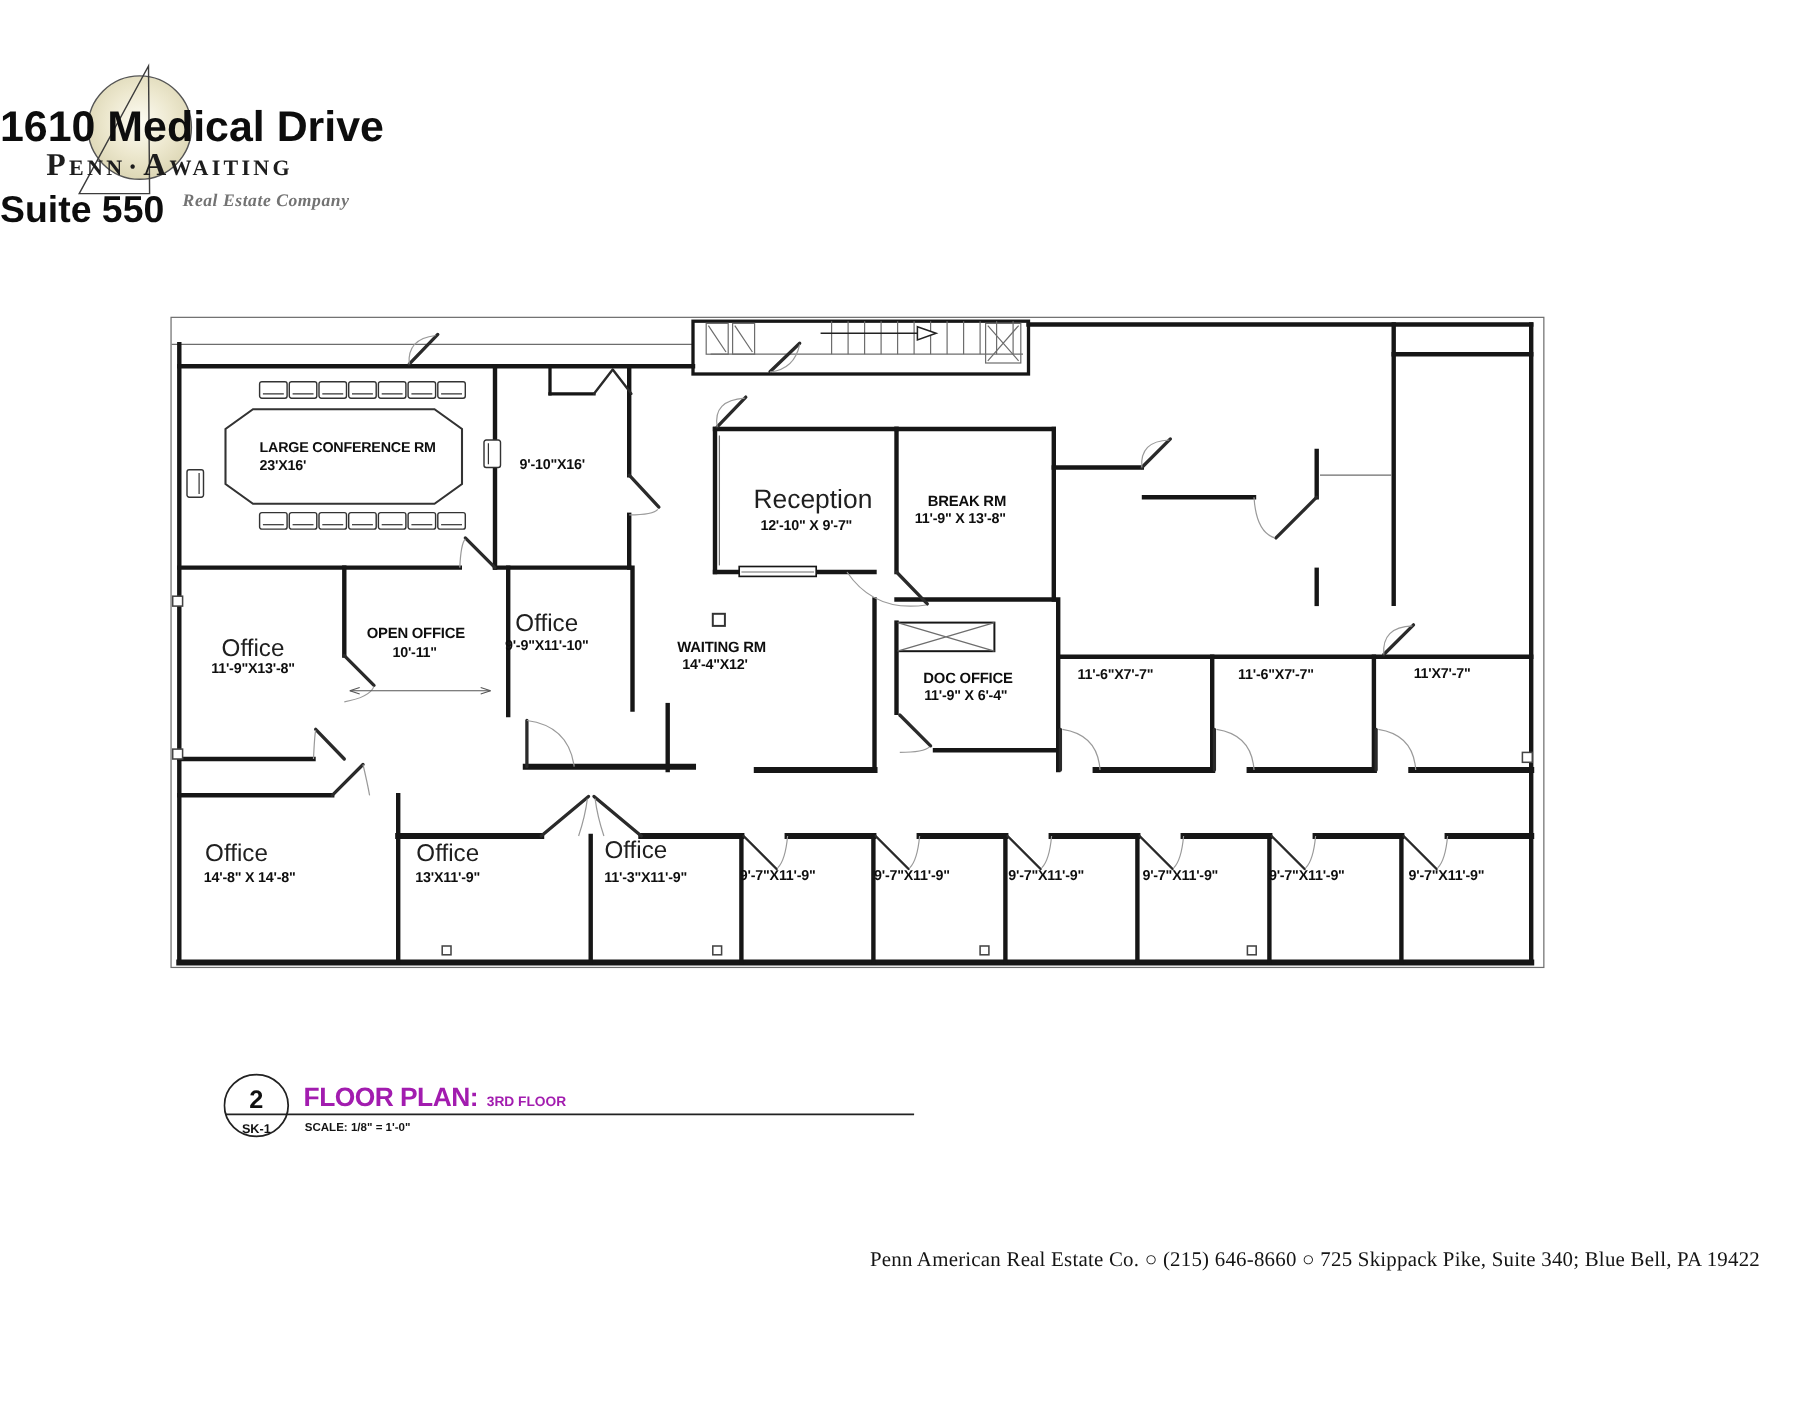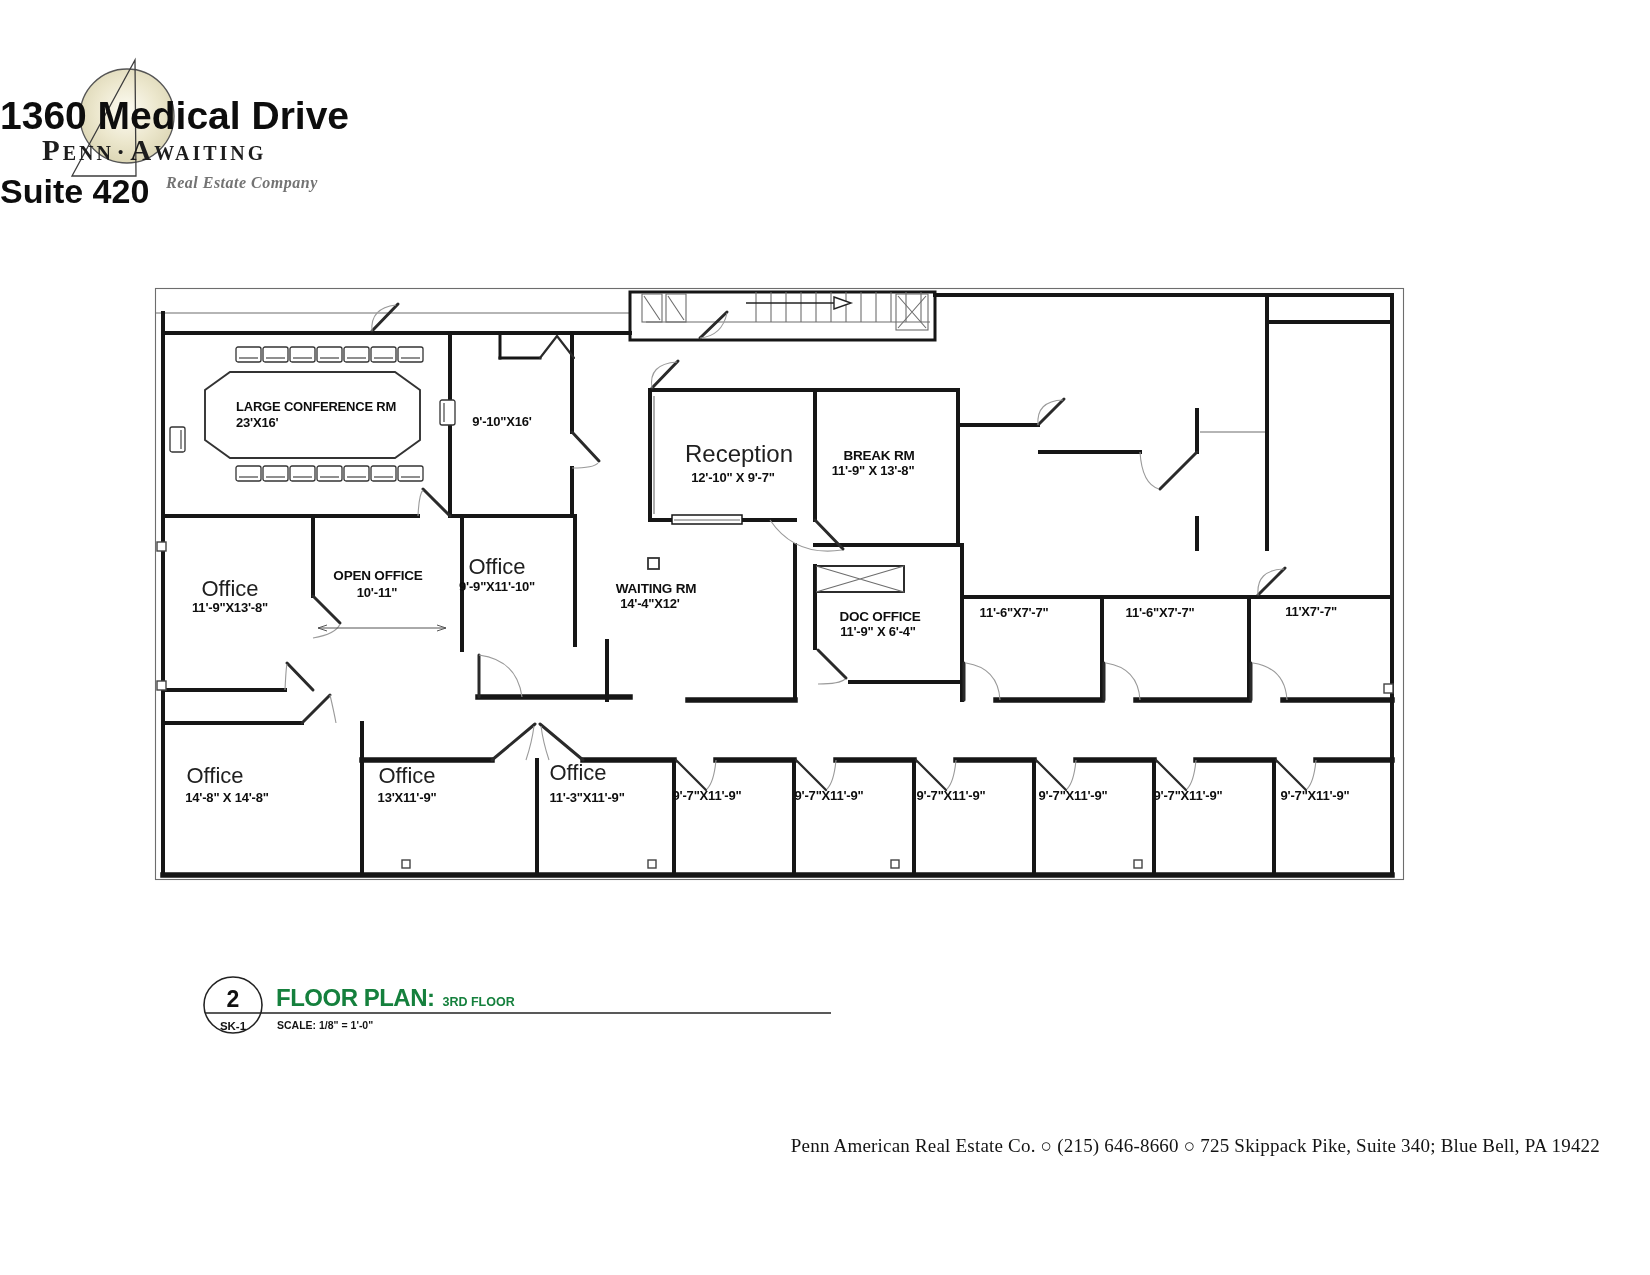--- a/index.html
+++ b/index.html
@@ -34,21 +34,21 @@
   .rn-bold{font-family:"Liberation Sans",sans-serif;font-size:13.5px;font-weight:700;fill:#0e0e0e;
            text-anchor:middle;letter-spacing:-.2px;}
   .rd{font-family:"Liberation Sans",sans-serif;font-size:13px;font-weight:700;fill:#0e0e0e;
       text-anchor:middle;letter-spacing:-.2px;}
   .rd-start{text-anchor:start;}
   
   .legend-svg{position:absolute;left:203px;top:974px;}
   .legend-num{font-family:"Liberation Sans",sans-serif;font-size:23px;font-weight:600;fill:#111;text-anchor:middle;}
   .legend-ref{font-family:"Liberation Sans",sans-serif;font-size:11.5px;font-weight:700;fill:#111;text-anchor:middle;}
   .legend-title{position:absolute;left:276px;top:984px;font-size:24px;font-weight:600;
-                letter-spacing:-.5px;color:#15803d;white-space:nowrap;}
+                letter-spacing:-.5px;color:#a21caf;white-space:nowrap;}
   .legend-sub{font-size:12.5px;font-weight:700;letter-spacing:0;margin-left:8px;}
   .legend-scale{position:absolute;left:277px;top:1019px;font-size:10.5px;font-weight:700;color:#141414;}
   
   .footer{position:absolute;left:0;top:1135px;width:1600px;text-align:right;
           font-family:"Liberation Serif",serif;font-size:19px;color:#141414;letter-spacing:.2px;}
 </style>
 </head>
 <body>
 
 <div class="logo">
@@ -60,22 +60,22 @@
         <stop offset="100%" stop-color="#d9d3b0"></stop>
       </radialGradient>
     </defs>
     <circle cx="89" cy="70" r="47" fill="url(#globe)" stroke="#555" stroke-width="1.3"></circle>
     <path d="M34,130 L97,14 L98,130 Z" fill="none" stroke="#3d3d3d" stroke-width="1.3"></path>
   </svg>
   <div class="logo-name"><span class="cap">P</span><span>ENN</span><span class="bullet">•</span><span class="cap">A</span><span>WAITING</span></div>
   <div class="logo-tagline">Real Estate Company</div>
 </div>
 
-<div class="main-title">1360 Medical Drive</div>
-<div class="sub-title">Suite 420</div>
+<div class="main-title">1610 Medical Drive</div>
+<div class="sub-title">Suite 550</div>
 
 <svg class="plan" width="1256" height="602" viewBox="150 282 1256 602">
 
   <g>
     <rect x="155.5" y="288.5" width="1248" height="591" class="thin" stroke="#8a8a8a"></rect>
     <path class="thin" d="M156,313 H630"></path>
   </g>
 
   <g>
     <path class="w4" d="M163,333 H630"></path>

